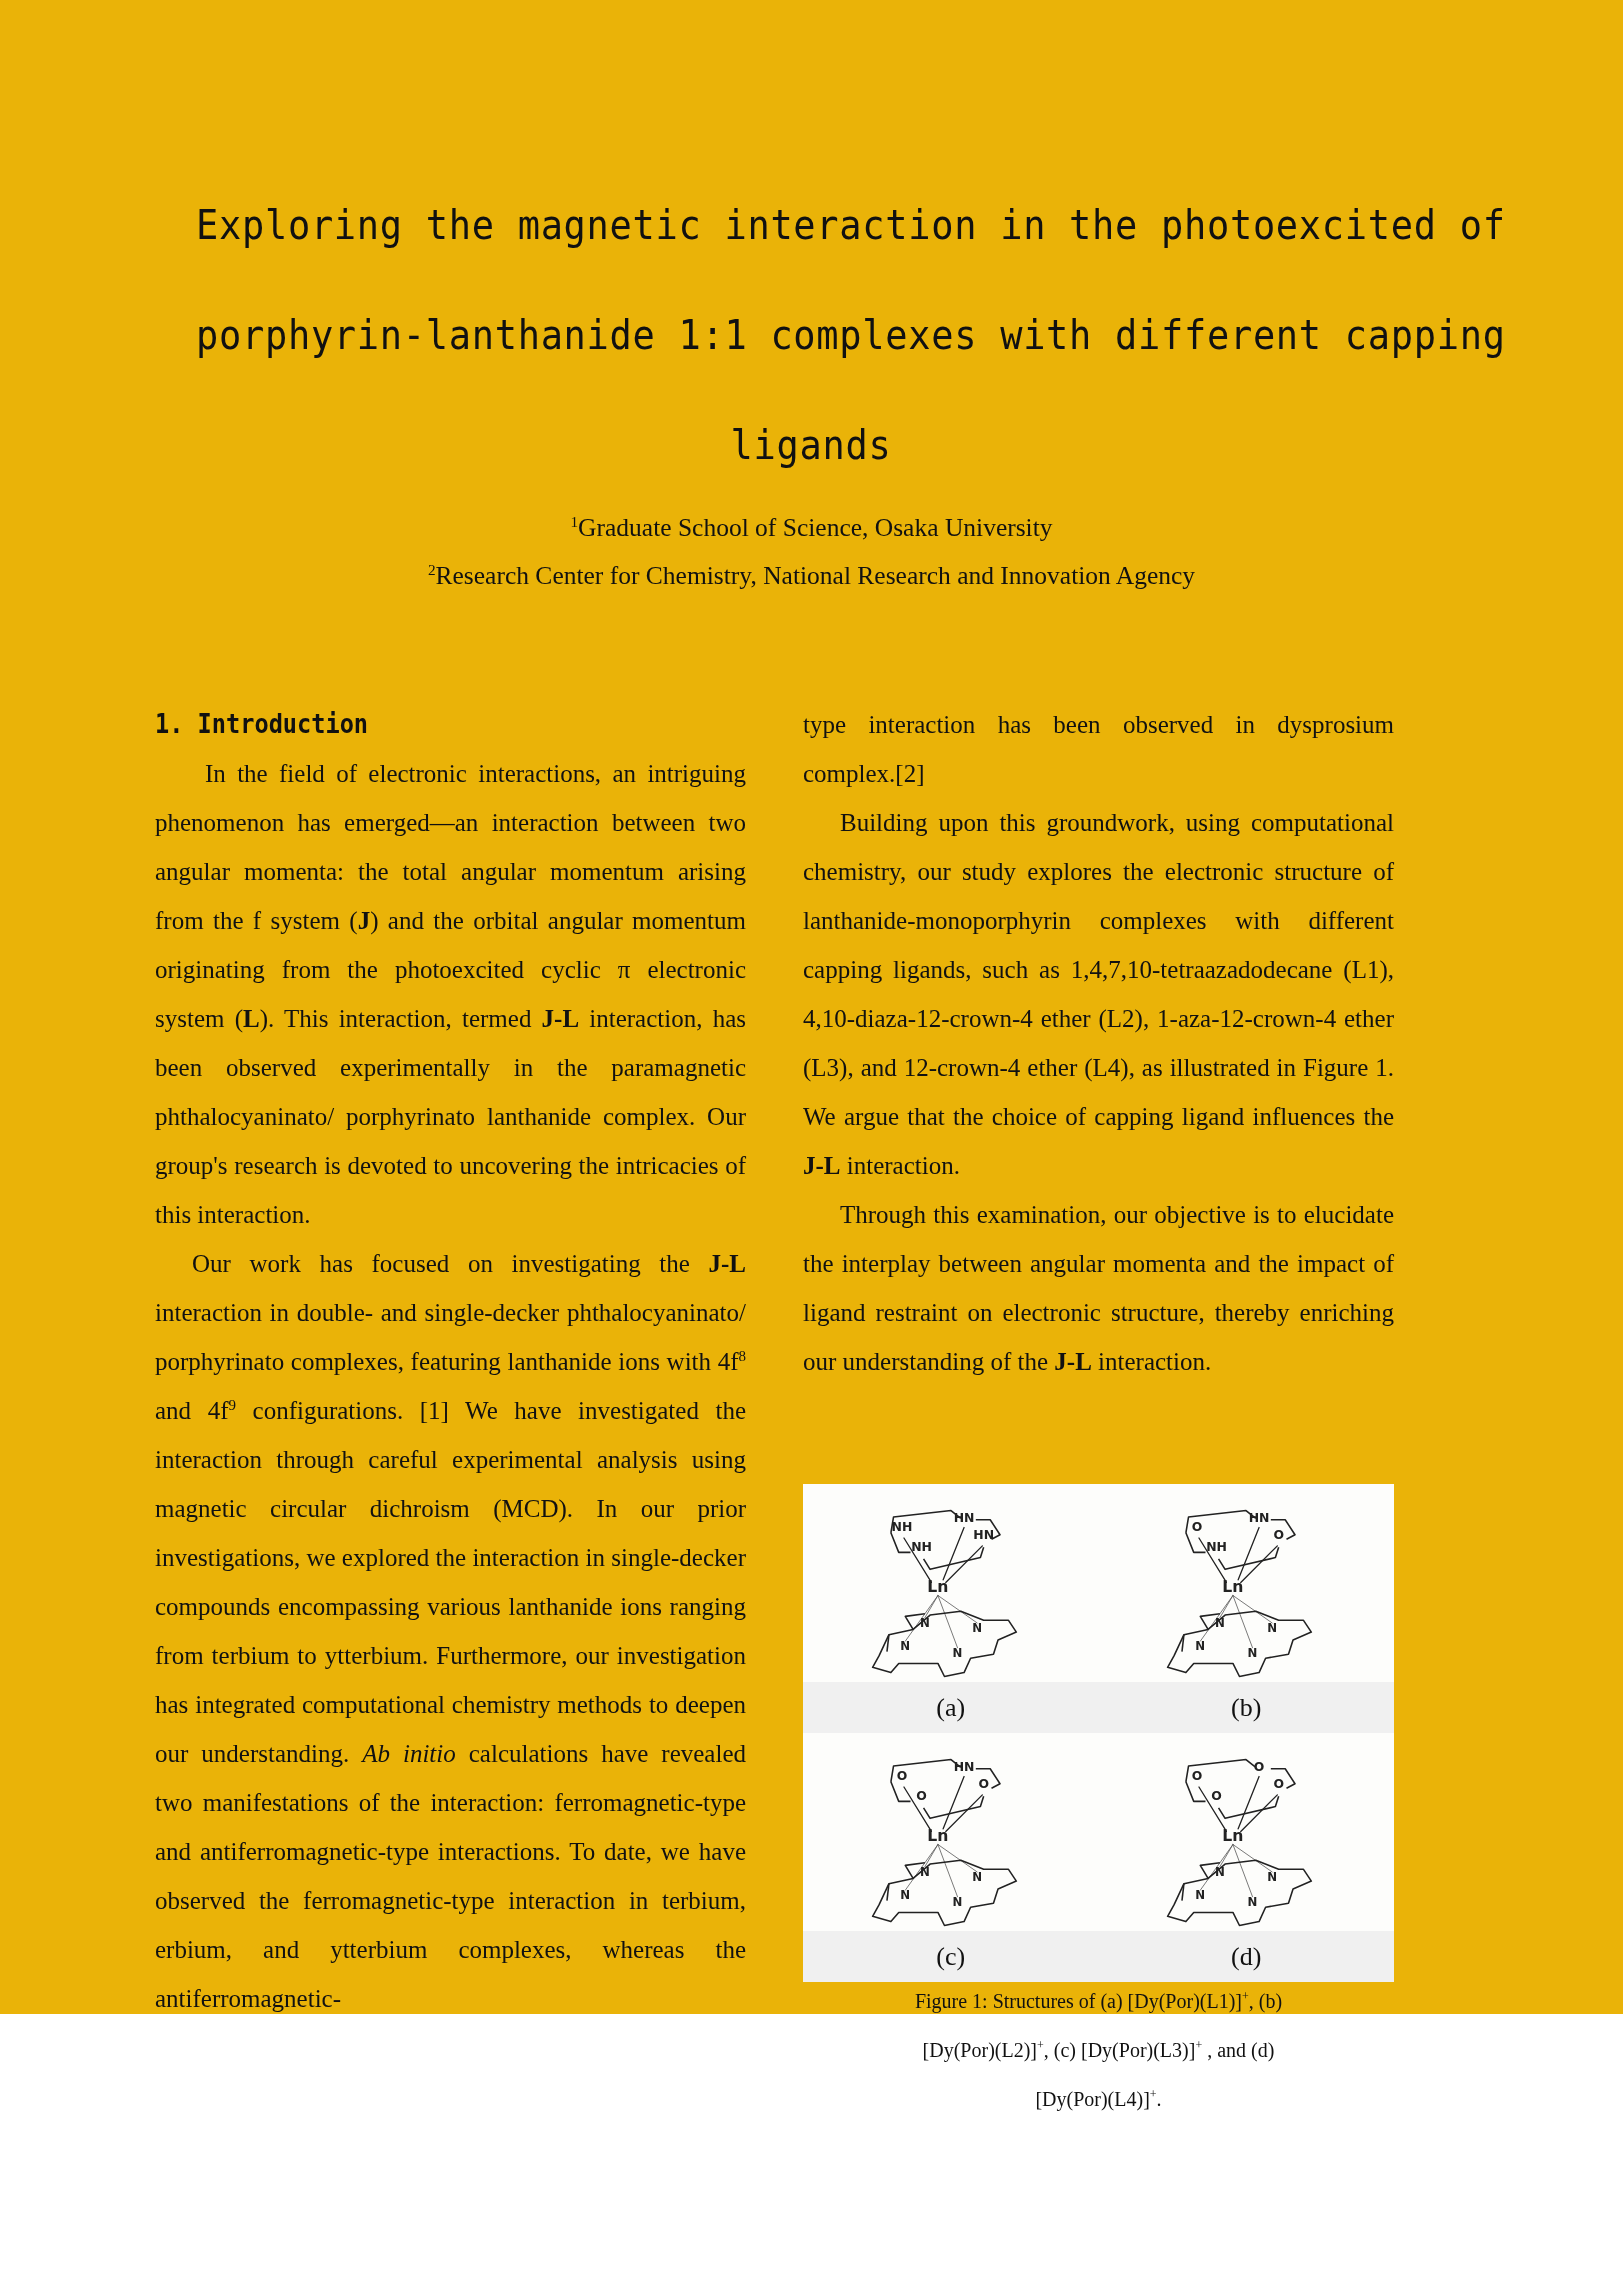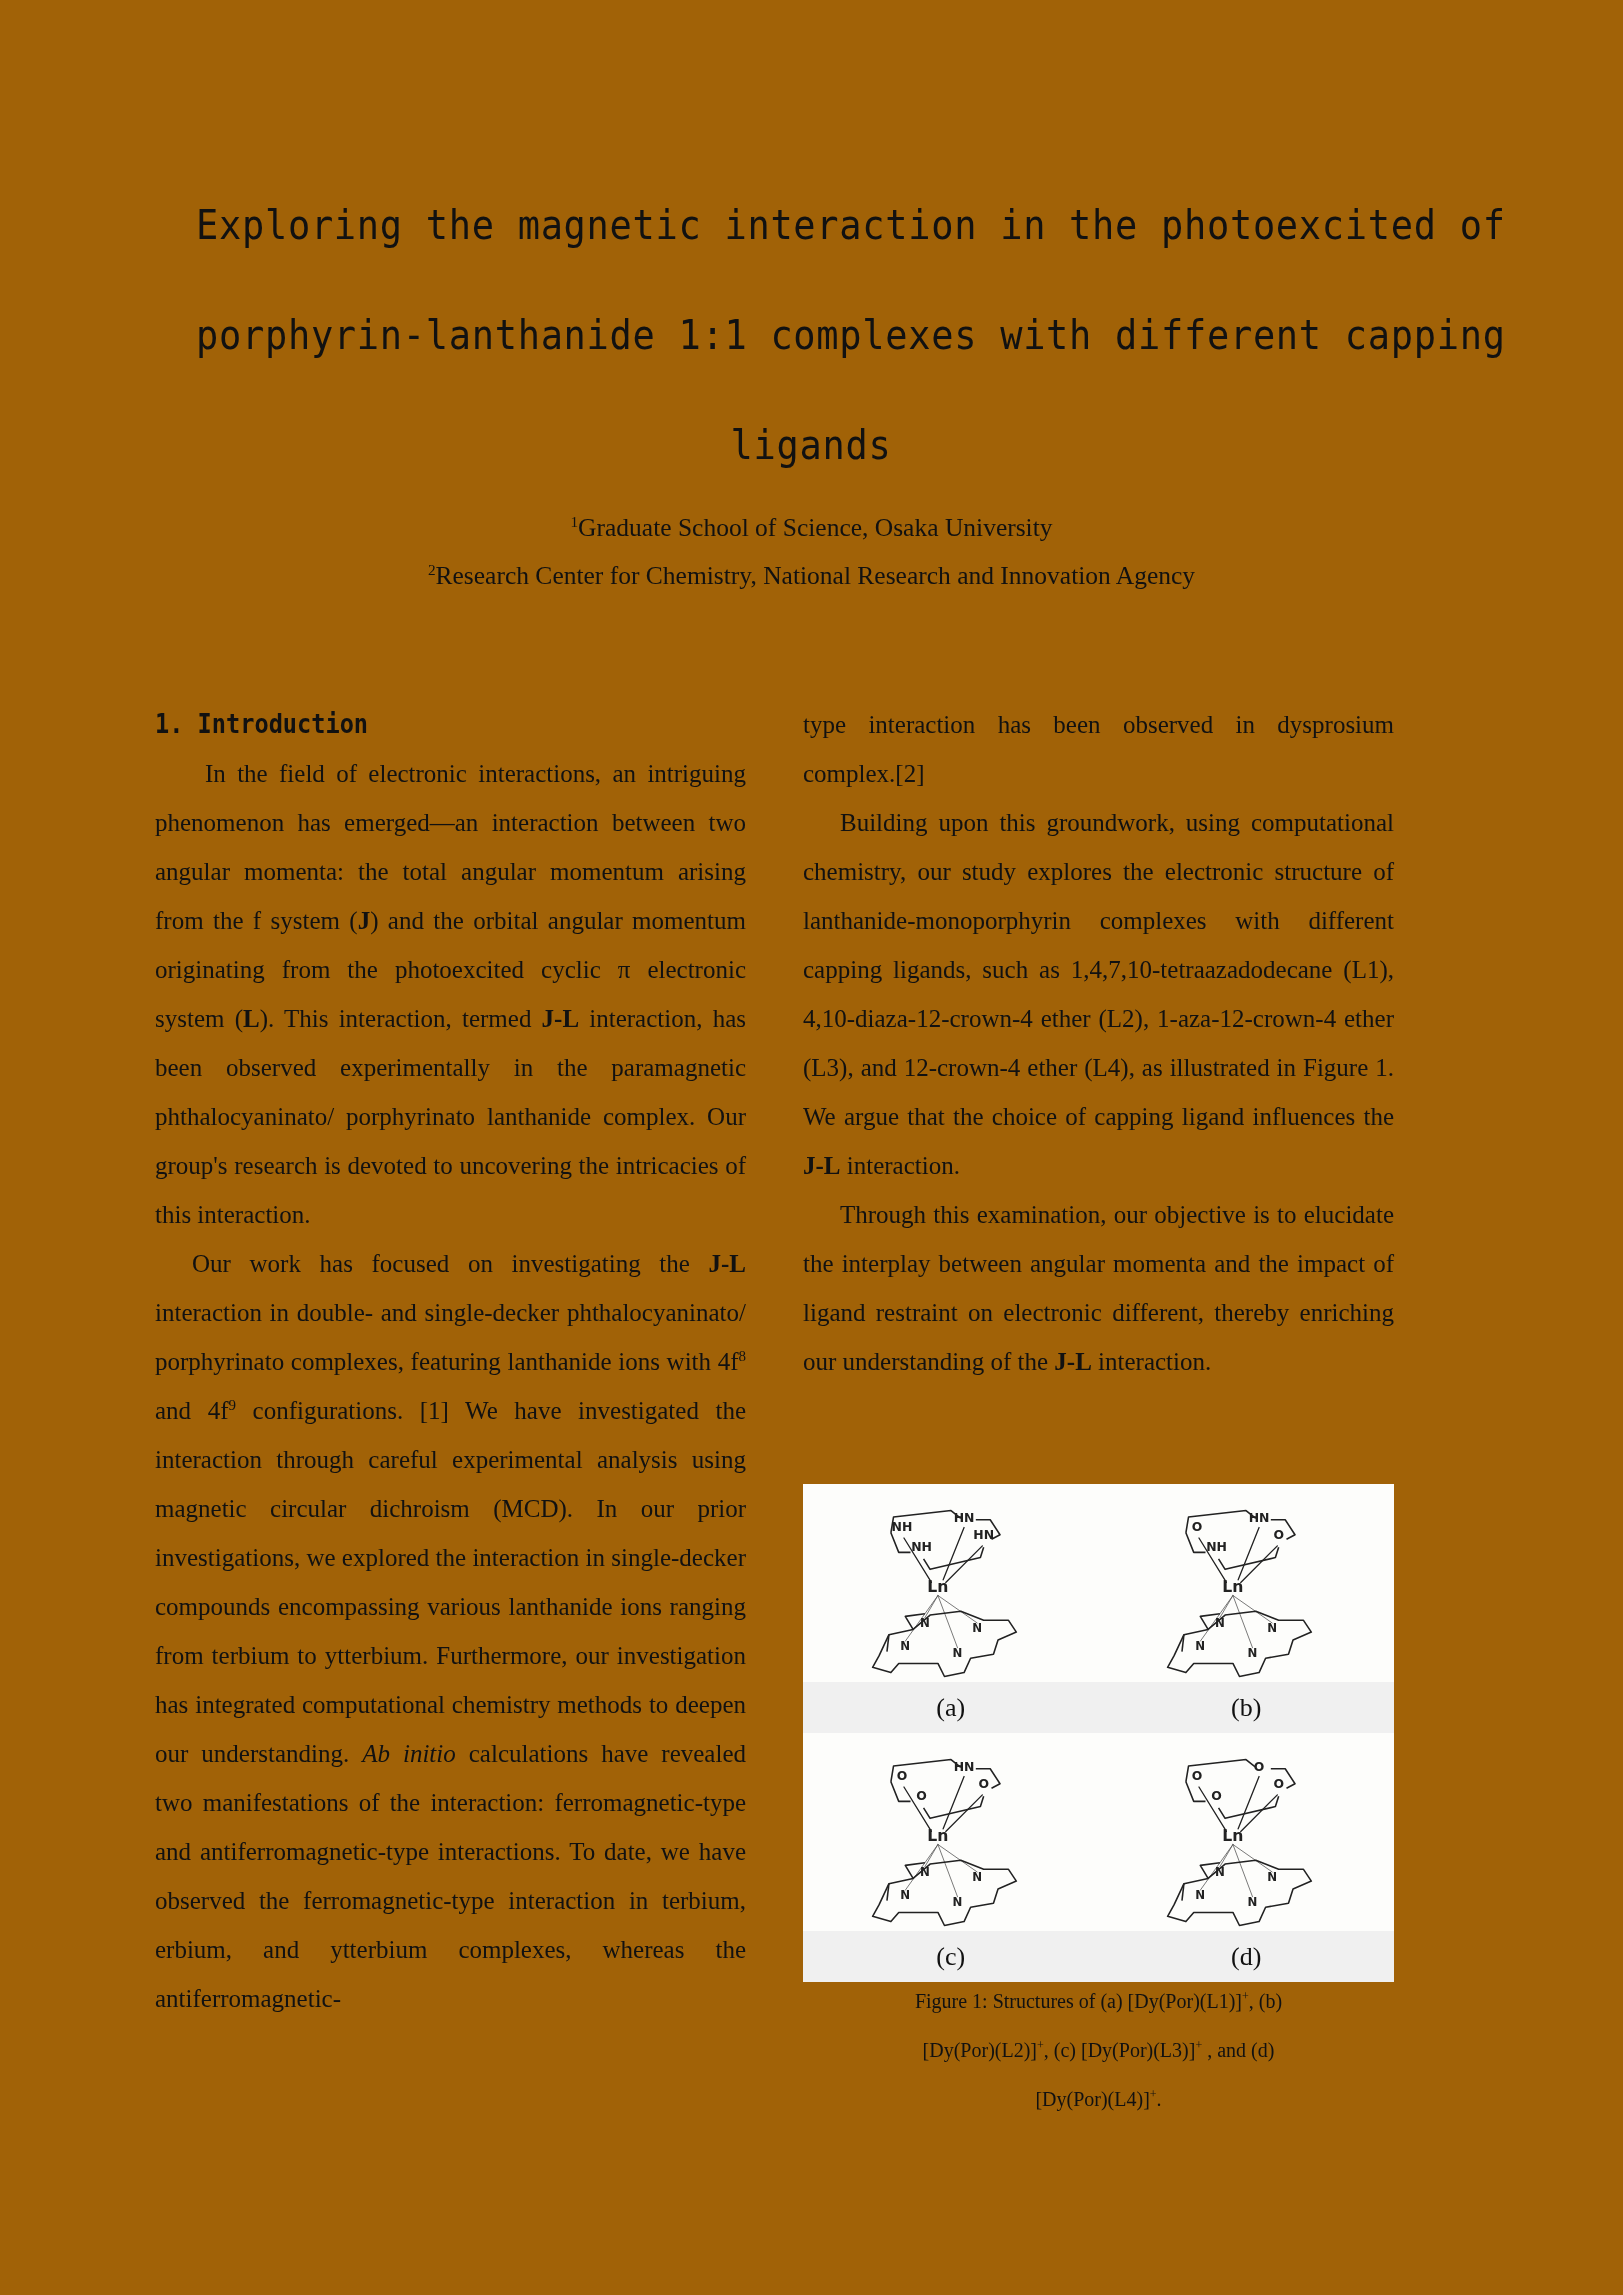--- a/index.html
+++ b/index.html
@@ -1,17 +1,17 @@
 <!DOCTYPE html>
 <html style="font-size:10.5px"><head>
 <meta charset="utf-8">
 <style>
   html, body { margin: 0; padding: 0; background: #ffffff; }
   body { width: 1623px; height: 2295px; position: relative; overflow: hidden; color: #111; }
-  .page { position: absolute; left: 0; top: 0; width: 1623px; height: 2295px; background: #a16207; }
+  .page { position: absolute; left: 0; top: 0; width: 1623px; height: 2014px; background: #eab308; }
 
   .title {
     position: absolute; left: 196px; top: 171px; width: 1230px;
     font-family: "DejaVu Sans Mono", "Liberation Mono", monospace;
     font-size: 37px; line-height: 98px; text-align: center;
     letter-spacing: 0.7px; transform: scaleY(1.12); transform-origin: top center;
   }
   .title .tl { display: block; white-space: nowrap; }
 
   .authors {
@@ -87,21 +87,21 @@
 
   <div class="col col-left">
     <h2 class="section-heading">1.  Introduction</h2>
     <p class="first"><span>In the field of electronic interactions, an intriguing phenomenon has emerged—an interaction between two angular momenta: the total angular momentum arising from the f system (</span><b>J</b><span>) and the orbital angular momentum originating from the photoexcited cyclic π electronic system (</span><b>L</b><span>). This interaction, termed </span><b>J-L</b><span> interaction, has been observed experimentally in the paramagnetic phthalocyaninato/ porphyrinato lanthanide complex. Our group's research is devoted to uncovering the intricacies of this interaction.</span></p>
     <p><span>Our work has focused on investigating the </span><b>J-L</b><span> interaction in double- and single-decker phthalocyaninato/ porphyrinato complexes, featuring lanthanide ions with 4f</span><sup>8</sup><span> and 4f</span><sup>9</sup><span> configurations. [1] We have investigated the interaction through careful experimental analysis using magnetic circular dichroism (MCD). In our prior investigations, we explored the interaction in single-decker compounds encompassing various lanthanide ions ranging from terbium to ytterbium. Furthermore, our investigation has integrated computational chemistry methods to deepen our understanding. </span><i>Ab initio</i><span> calculations have revealed two manifestations of the interaction: ferromagnetic-type and antiferromagnetic-type interactions. To date, we have observed the ferromagnetic-type interaction in terbium, erbium, and ytterbium complexes, whereas the antiferromagnetic-</span></p>
   </div>
 
   <div class="col col-right">
     <p class="noindent">type interaction has been observed in dysprosium complex.[2]</p>
     <p><span>Building upon this groundwork, using computational chemistry, our study explores the electronic structure of lanthanide-monoporphyrin complexes with different capping ligands, such as 1,4,7,10-tetraazadodecane (L1), 4,10-diaza-12-crown-4 ether (L2), 1-aza-12-crown-4 ether (L3), and 12-crown-4 ether (L4), as illustrated in Figure 1. We argue that the choice of capping ligand influences the </span><b>J-L</b><span> interaction.</span></p>
-    <p><span>Through this examination, our objective is to elucidate the interplay between angular momenta and the impact of ligand restraint on electronic different, thereby enriching our understanding of the </span><b>J-L</b><span> interaction.</span></p>
+    <p><span>Through this examination, our objective is to elucidate the interplay between angular momenta and the impact of ligand restraint on electronic structure, thereby enriching our understanding of the </span><b>J-L</b><span> interaction.</span></p>
   </div>
 
   <div class="figure-grid">
     <div class="fig-cell">
         <svg class="fig-svg mol" viewBox="0 0 300 290">
           <polyline points="58,62 62,38 150,28 165,40" fill="none" stroke="#222" stroke-width="2.4" stroke-linejoin="round"></polyline>
           <polyline points="188,42 210,42 225,65 212,72" fill="none" stroke="#222" stroke-width="2.4" stroke-linejoin="round"></polyline>
           <polyline points="58,62 70,92 88,92" fill="none" stroke="#222" stroke-width="2.4" stroke-linejoin="round"></polyline>
           <polyline points="108,102 118,118 195,100 200,84" fill="none" stroke="#222" stroke-width="2.4" stroke-linejoin="round"></polyline>
           <line x1="78" y1="70" x2="120" y2="138" stroke="#222" stroke-width="2" stroke-linecap="round"></line>

